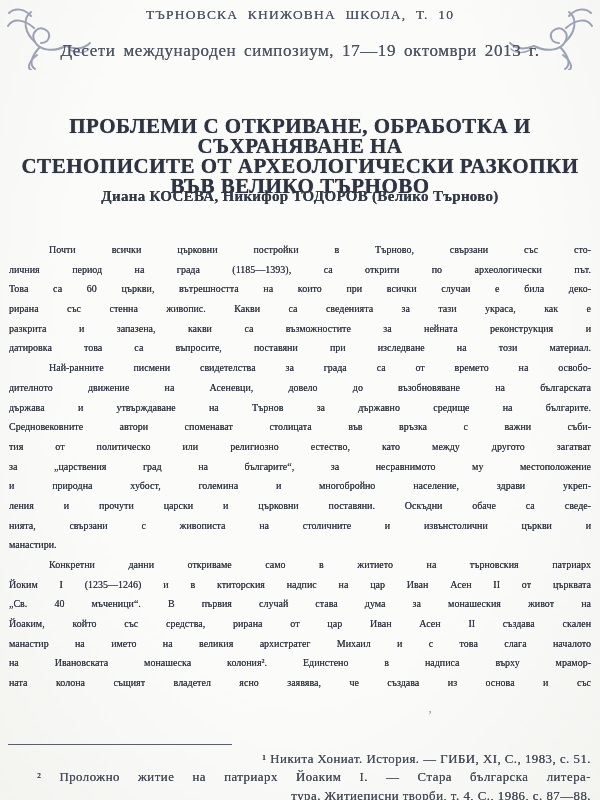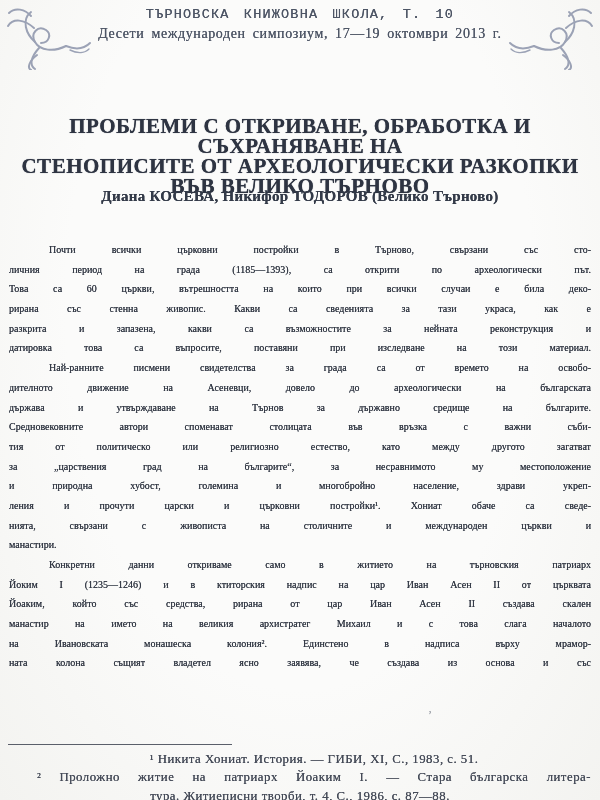--- a/index.html
+++ b/index.html
@@ -12,25 +12,25 @@
     overflow:hidden;
   }
   
   .running-head{
     position:absolute;top:5px;left:60px;right:60px;
     text-align:center;color:#4d5565;
   }
   .running-head .rh1{
     font-size:13.5px;line-height:19px;letter-spacing:1.2px;word-spacing:5px;
     text-shadow:0 0 0.6px #4d5565;
-    font-family:Liberation Mono, monospace;
   }
   .running-head .rh2{
-    font-size:14px;line-height:19px;letter-spacing:0.6px;word-spacing:3px;
+    font-size:17px;line-height:19px;letter-spacing:0.6px;word-spacing:3px;
     text-shadow:0 0 0.6px #4d5565;
+    margin-top:17px;
   }
   .ornament{position:absolute;opacity:0.75;}
   .ornament svg{display:block;}
   .ornament.left{top:6px;left:4px;}
   .ornament.right{top:6px;right:4px;transform:scaleX(-1);}
   
   .title{
     position:absolute;top:116px;left:14px;right:14px;
     text-align:center;font-weight:bold;color:#2e3442;
     font-size:21px;line-height:20px;letter-spacing:0.5px;
@@ -59,21 +59,21 @@
   .fn-rule{
     position:absolute;top:744px;left:8px;width:224px;height:0;
     border-top:1.4px solid #5a5f6a;
   }
   .footnotes{
     position:absolute;top:750px;left:9px;right:9px;
     font-size:12.8px;line-height:18.4px;color:#454b58;
     letter-spacing:0.5px;
     text-shadow:0 0 0.5px #454b58;
   }
-  .fn{height:18.4px;overflow:hidden;white-space:nowrap;text-align:center;}
+  .fn{height:18.4px;overflow:hidden;white-space:nowrap;text-align:right;}
   .fn.ind{padding-left:28px;}
   .fn.just{text-align:justify;text-align-last:justify;}
   .artifact{
     position:absolute;top:708px;left:428px;color:#8a8f99;font-size:12px;
   }
 </style>
 </head>
 <body>
 
 <div class="page">
@@ -123,32 +123,33 @@
 
   <div class="body">
     <div class="ln ind">Почти всички църковни постройки в Търново, свързани със сто-</div>
     <div class="ln">личния период на града (1185—1393), са открити по археологически път.</div>
     <div class="ln">Това са 60 църкви, вътрешността на които при всички случаи е била деко-</div>
     <div class="ln">рирана със стенна живопис. Какви са сведенията за тази украса, как е</div>
     <div class="ln">разкрита и запазена, какви са възможностите за нейната реконструкция и</div>
     <div class="ln">датировка това са въпросите, поставяни при изследване на този материал.</div>
 
     <div class="ln ind">Най-ранните писмени свидетелства за града са от времето на освобо-</div>
-    <div class="ln">дителното движение на Асеневци, довело до археологически на българската</div>
+    <div class="ln">дителното движение на Асеневци, довело до възобновяване на българската</div>
     <div class="ln">държава и утвърждаване на Търнов за държавно средище на българите.</div>
     <div class="ln">Средновековните автори споменават столицата във връзка с важни съби-</div>
     <div class="ln">тия от политическо или религиозно естество, като между другото загатват</div>
     <div class="ln">за „царствения град на българите“, за несравнимото му местоположение</div>
     <div class="ln">и природна хубост, големина и многобройно население, здрави укреп-</div>
-    <div class="ln">ления и прочути царски и църковни постройки¹. Хониат обаче са сведе-</div>
-    <div class="ln">нията, свързани с живописта на столичните и международен църкви и</div>
+    <div class="ln">ления и прочути царски и църковни поставяни. Оскъдни обаче са сведе-</div>
+    <div class="ln">нията, свързани с живописта на столичните и извънстолични църкви и</div>
     <div class="ln noj">манастири.</div>
 
     <div class="ln ind">Конкретни данни откриваме само в житието на търновския патриарх</div>
     <div class="ln">Йоким I (1235—1246) и в ктиторския надпис на цар Иван Асен II от църквата</div>
+    <div class="ln">„Св. 40 мъченици“. В първия случай става дума за монашеския живот на</div>
     <div class="ln">Йоаким, който със средства, рирана от цар Иван Асен II създава скален</div>
     <div class="ln">манастир на името на великия архистратег Михаил и с това слага началото</div>
     <div class="ln">на Ивановската монашеска колония². Единстено в надписа върху мрамор-</div>
     <div class="ln">ната колона същият владетел ясно заявява, че създава из основа и със</div>
   </div>
 
   <div class="artifact">ʼ</div>
 
   <div class="fn-rule"></div>
 

